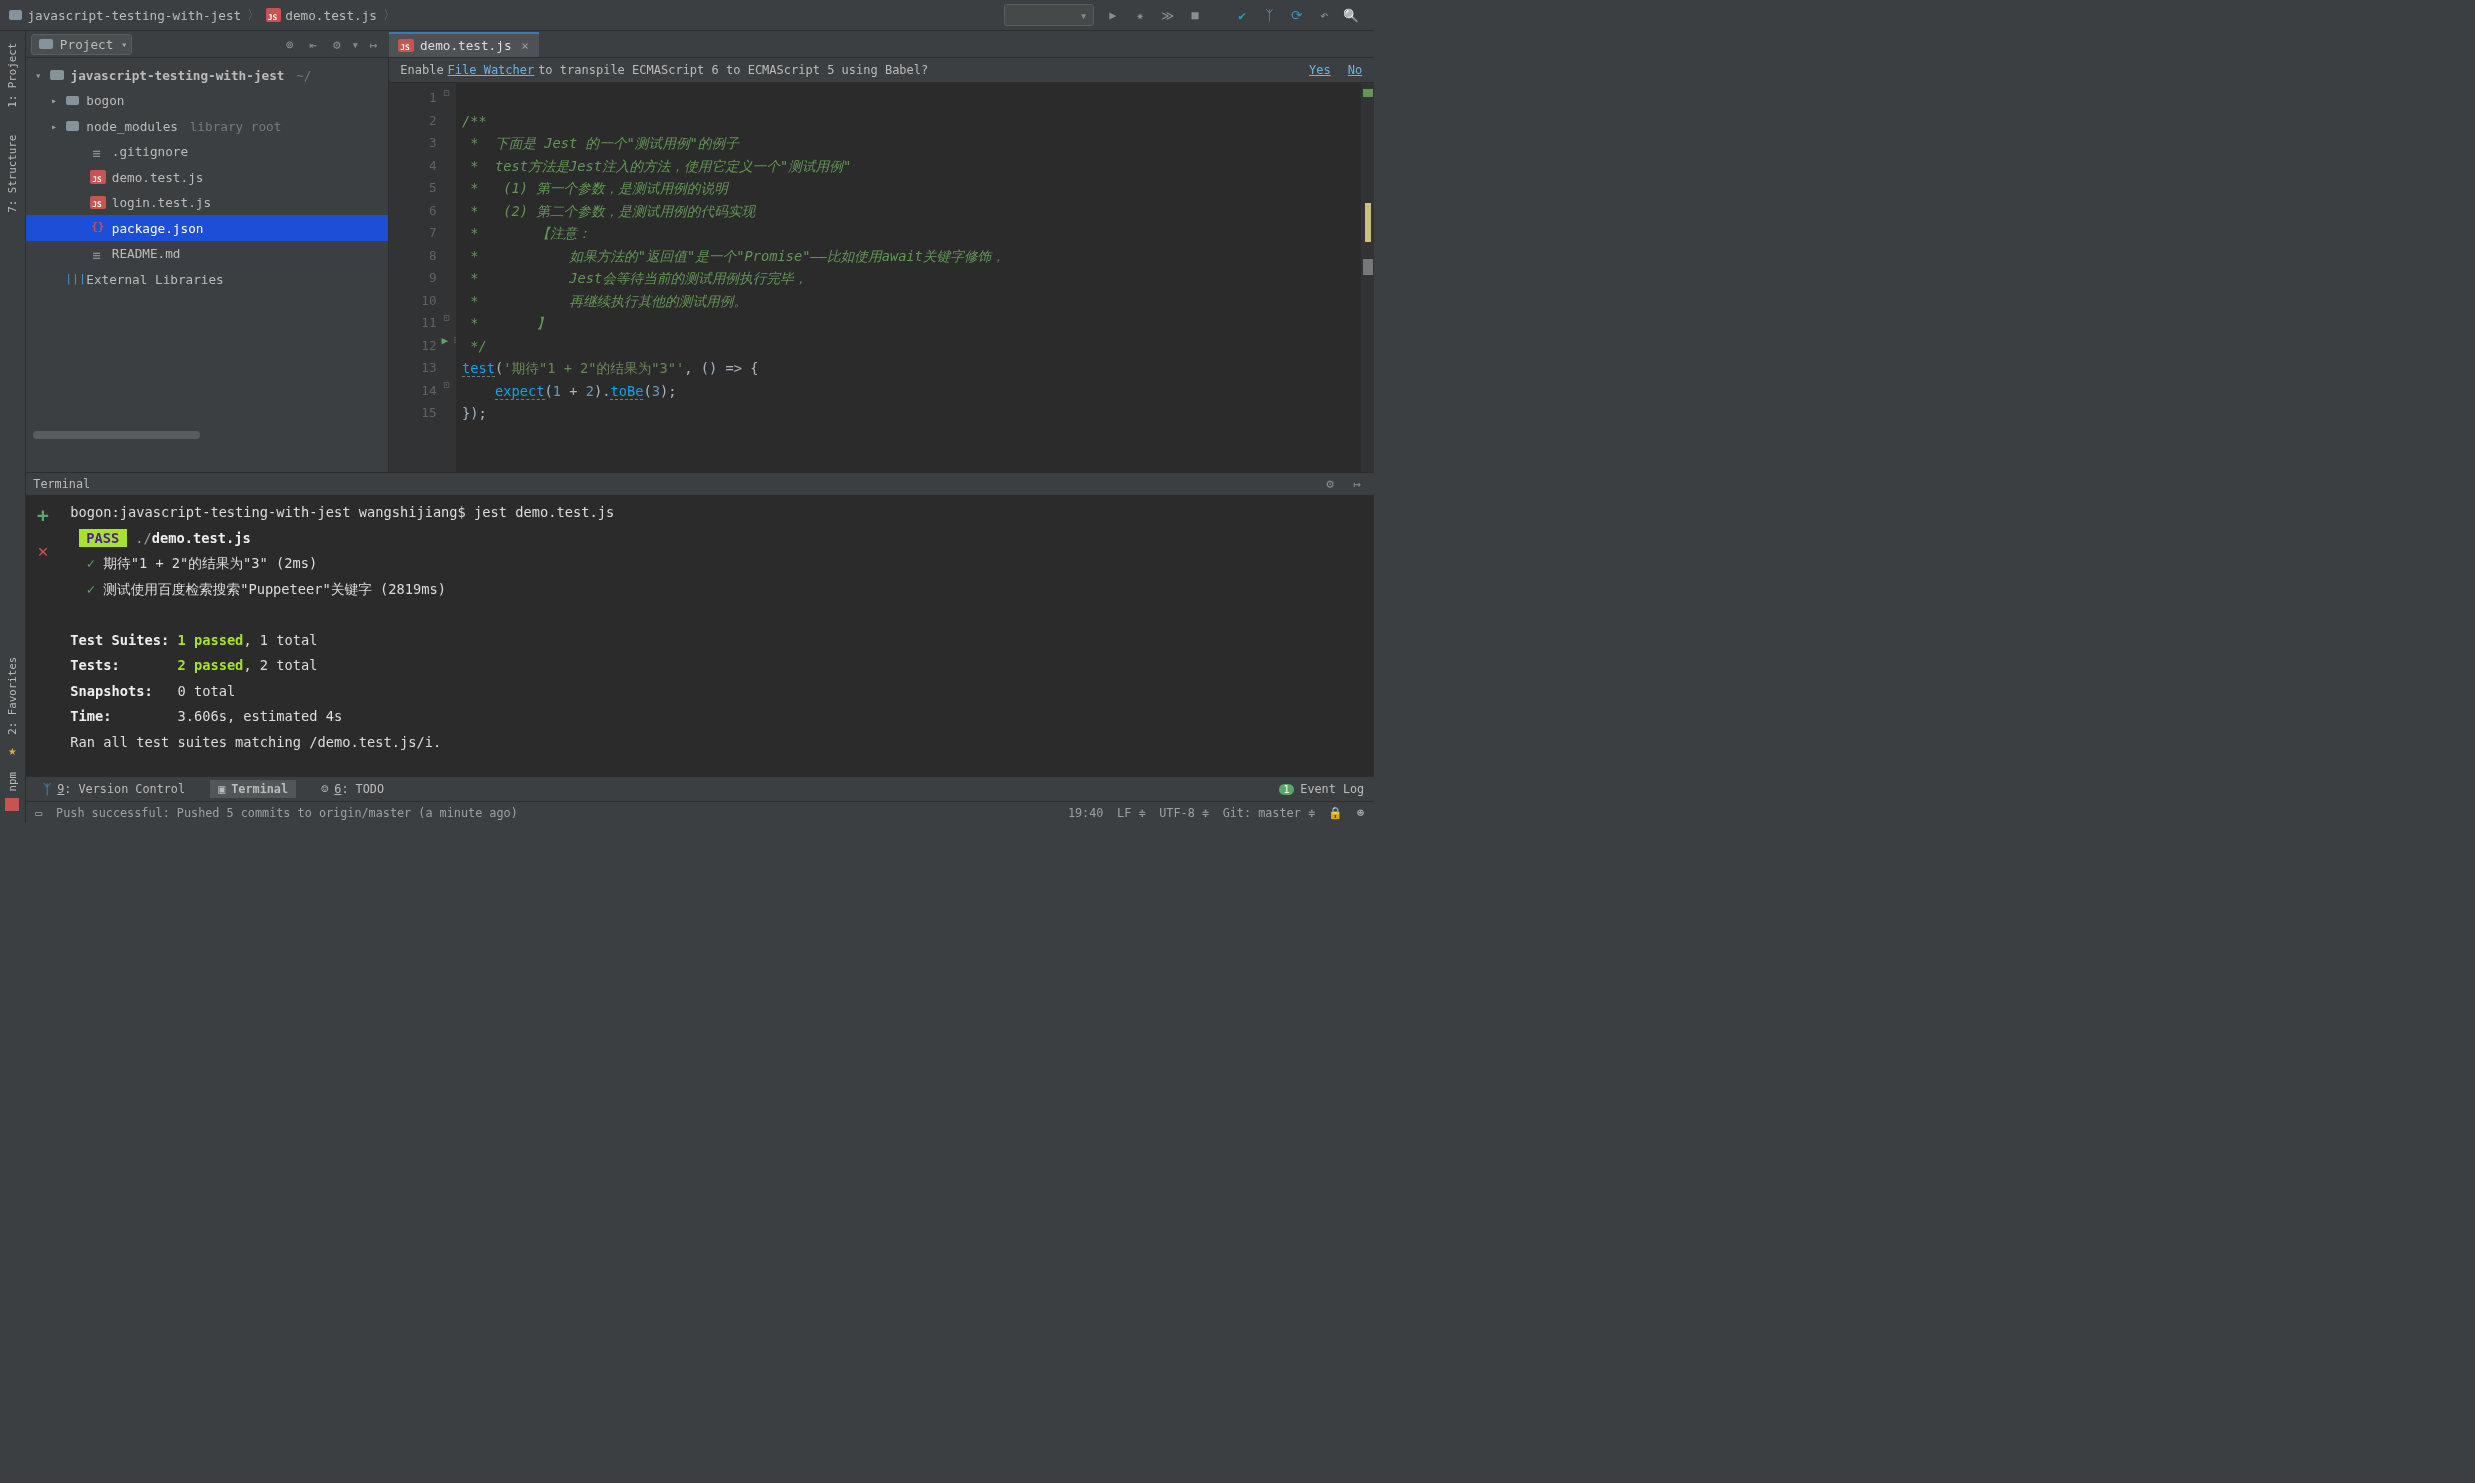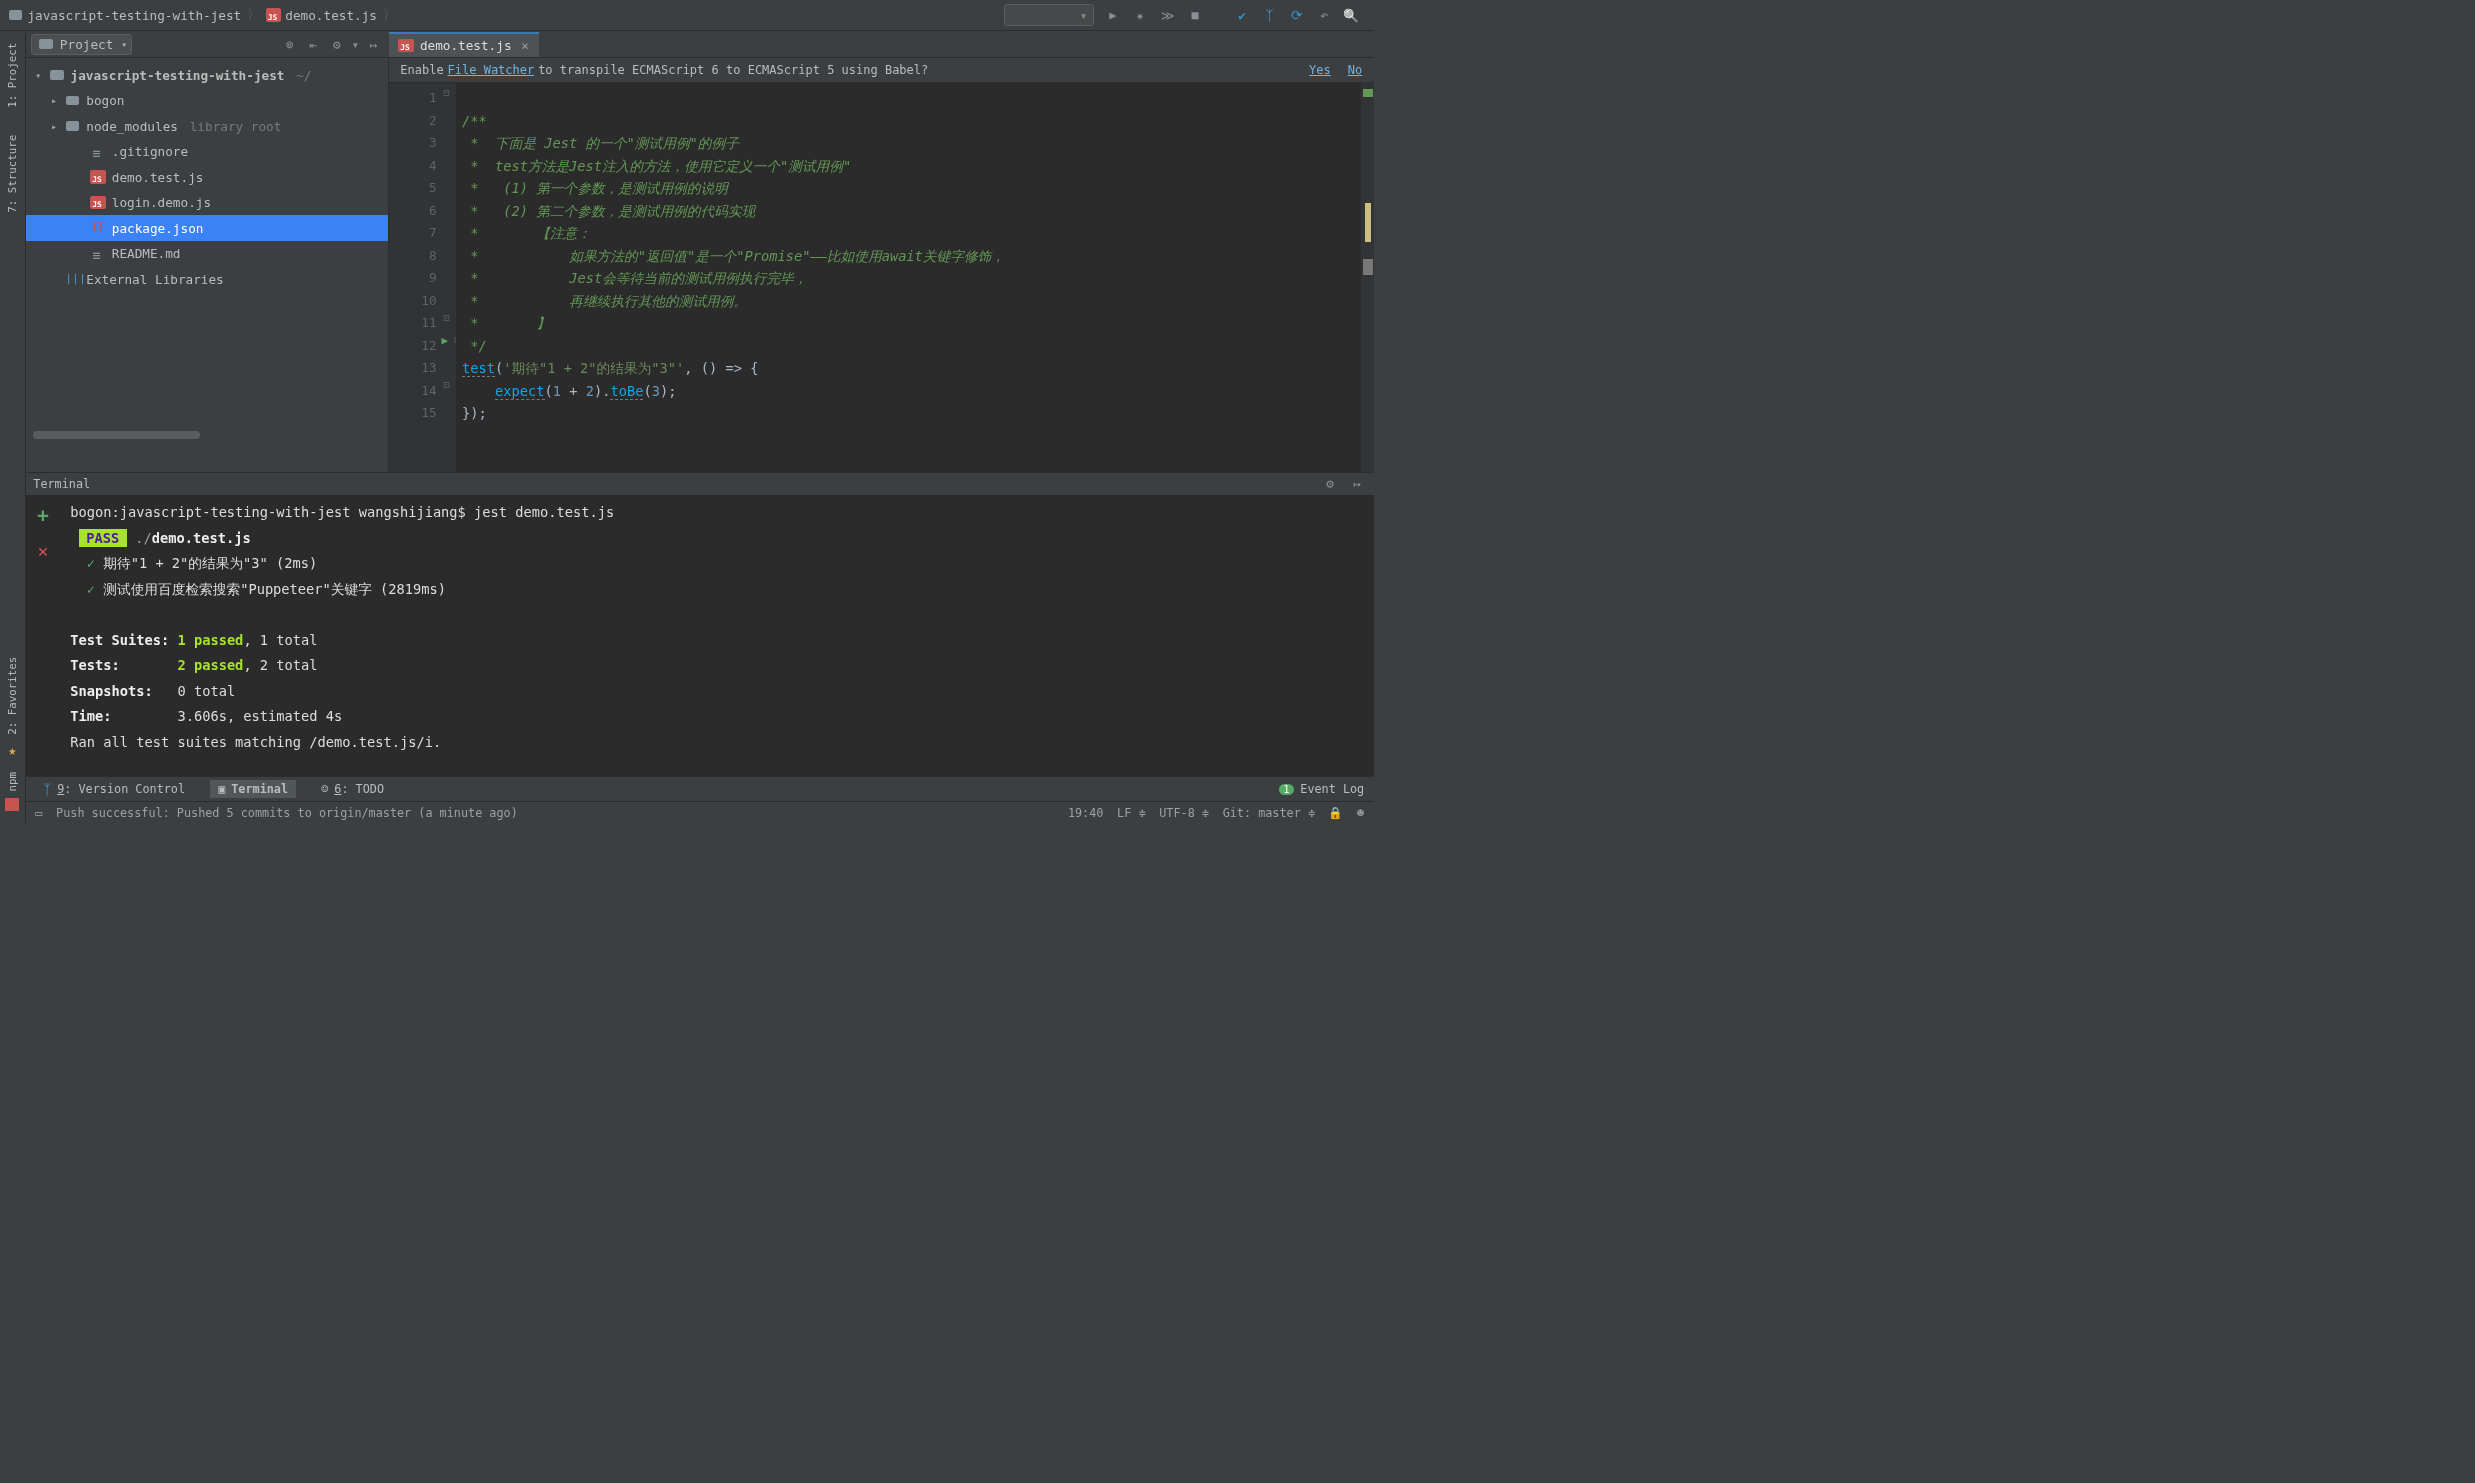--- a/index.html
+++ b/index.html
@@ -76,21 +76,21 @@
   
   .split-h { display:flex; flex:1; min-height:0; }
   .project-tree {
     width:363px; min-width:363px; background:#3c3f41; overflow-y:auto;
     border-right:1px solid #2b2d2f; padding-top:3.9px; user-select:none;
   }
   .tree-row { display:flex; align-items:center; gap:5.9px; height:25.5px; padding-left:7.8px; white-space:nowrap; }
   .tree-row .arrow { width:9.8px; text-align:center; color:#9aa0a6; font-size:9.8px; }
   .tree-row .arrow.down::before{content:"▾";}
   .tree-row .arrow.right::before{content:"▸";}
-  .tree-row.selected { background:#3b82f6; color:#ffffff; }
+  .tree-row.selected { background:#1d4ed8; color:#ffffff; }
   .tree-row .hint { color:#787878; margin-left:5.9px;}
   .indent-1{padding-left:23.5px;} .indent-2{padding-left:49px;}
 
   .editor-area { flex:1; display:flex; flex-direction:column; min-width:0; background:#2b2b2b; }
   .editor-tabs { height:27.4px; background:#3c3f41; display:flex; align-items:flex-end; border-bottom:1px solid #2b2d2f; }
   .editor-tab { height:25.5px; background:#515658; color:#bbb; display:flex; align-items:center; gap:5.9px; padding:0 9.8px; border-top:2px solid transparent; }
   .editor-tab.active { background:#4e5254; color:#dddddd; border-top:2px solid #3b7ab5; }
   .editor-tab .close::before{content:"×"; color:#9aa0a6; margin-left:3.9px;}
 
   .info-bar { background:#3c3f41; color:#bbbbbb; padding:4.9px 11.8px; display:flex; align-items:center; font-size:12px; border-bottom:1px solid #2b2d2f; }
@@ -241,21 +241,21 @@
           <span>.gitignore</span>
         </div>
         <div class="tree-row indent-2">
           <span style="width:9.8px"></span>
           <span class="js-icon"></span>
           <span>demo.test.js</span>
         </div>
         <div class="tree-row indent-2">
           <span style="width:9.8px"></span>
           <span class="js-icon"></span>
-          <span>login.demo.js</span>
+          <span>login.test.js</span>
         </div>
         <div class="tree-row indent-2 selected">
           <span style="width:9.8px"></span>
           <span class="json-icon"></span>
           <span>package.json</span>
         </div>
         <div class="tree-row indent-2">
           <span style="width:9.8px"></span>
           <span class="md-icon"></span>
           <span>README.md</span>

